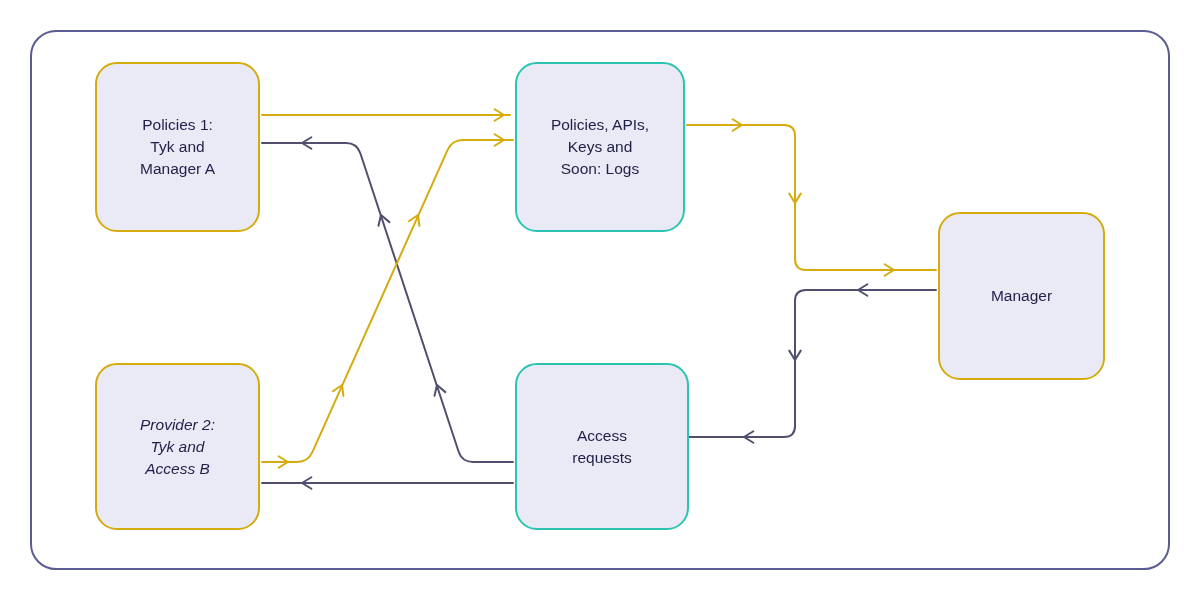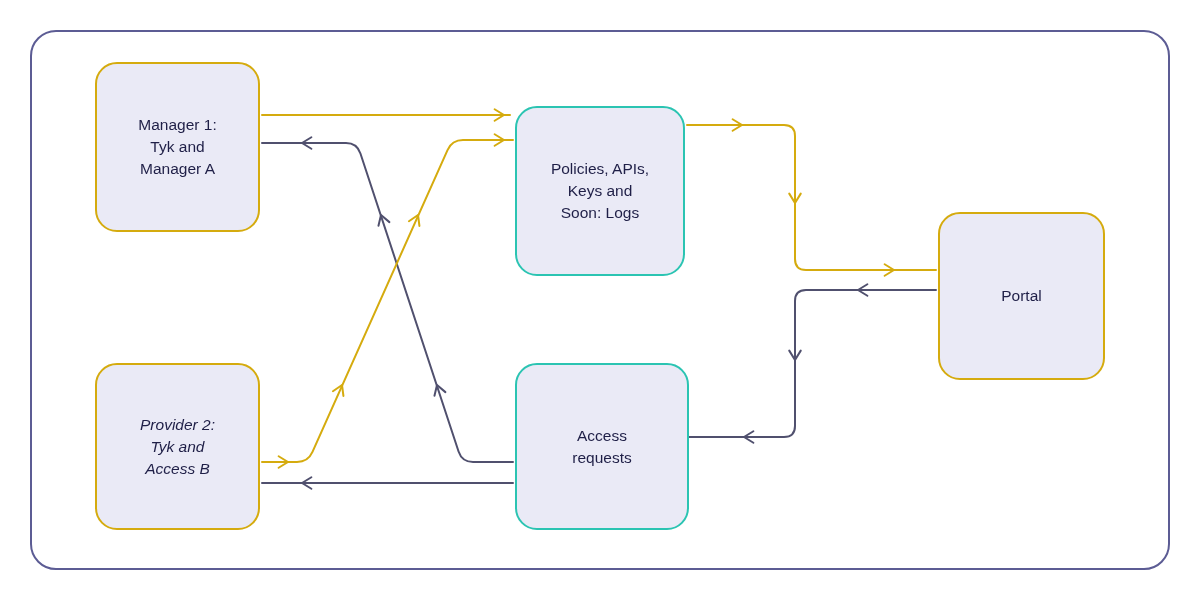--- a/index.html
+++ b/index.html
@@ -91,34 +91,34 @@
       </g>
       <g>
         <path d="M 936 290 L 806 290 Q 795 290 795 301 L 795 426 Q 795 437 784 437 L 687 437" fill="none" stroke="#50506e" stroke-width="2" stroke-linecap="round" stroke-linejoin="round"></path>
         <path d="M 867.3777697426546 284.2504404817627 L 858 290 L 867.3777697426546 295.7495595182372" fill="none" stroke="#50506e" stroke-width="2" stroke-linecap="round" stroke-linejoin="round"></path>
         <path d="M 789.2504404817628 350.62223025734545 L 795 360 L 800.7495595182372 350.62223025734545" fill="none" stroke="#50506e" stroke-width="2" stroke-linecap="round" stroke-linejoin="round"></path>
         <path d="M 753.3777697426546 431.2504404817627 L 744 437 L 753.3777697426546 442.7495595182372" fill="none" stroke="#50506e" stroke-width="2" stroke-linecap="round" stroke-linejoin="round"></path>
       </g>
     </svg>
 
   <div class="node" id="node-provider1" style="border-color: rgb(213, 171, 14);">
-      <span>Manager 1:</span>
+      <span>Policies 1:</span>
       <span>Tyk and</span>
       <span>Manager A</span>
     </div>
   <div class="node" id="node-provider2" style="border-color: rgb(213, 171, 14); font-style: italic;">
       <span>Provider 2:</span>
       <span>Tyk and</span>
       <span>Access B</span>
     </div>
-  <div class="node" id="node-policies" style="border-color: rgb(43, 196, 178); margin-top: 44px;">
+  <div class="node" id="node-policies" style="border-color: rgb(43, 196, 178);">
       <span>Policies, APIs,</span>
       <span>Keys and</span>
       <span>Soon: Logs</span>
     </div>
   <div class="node" id="node-access" style="border-color: rgb(43, 196, 178);">
       <span>Access</span>
       <span>requests</span>
     </div>
   <div class="node" id="node-portal" style="border-color: rgb(213, 171, 14);">
-      <span>Portal</span>
+      <span>Manager</span>
     </div>
 </div>
 
 </body></html>

